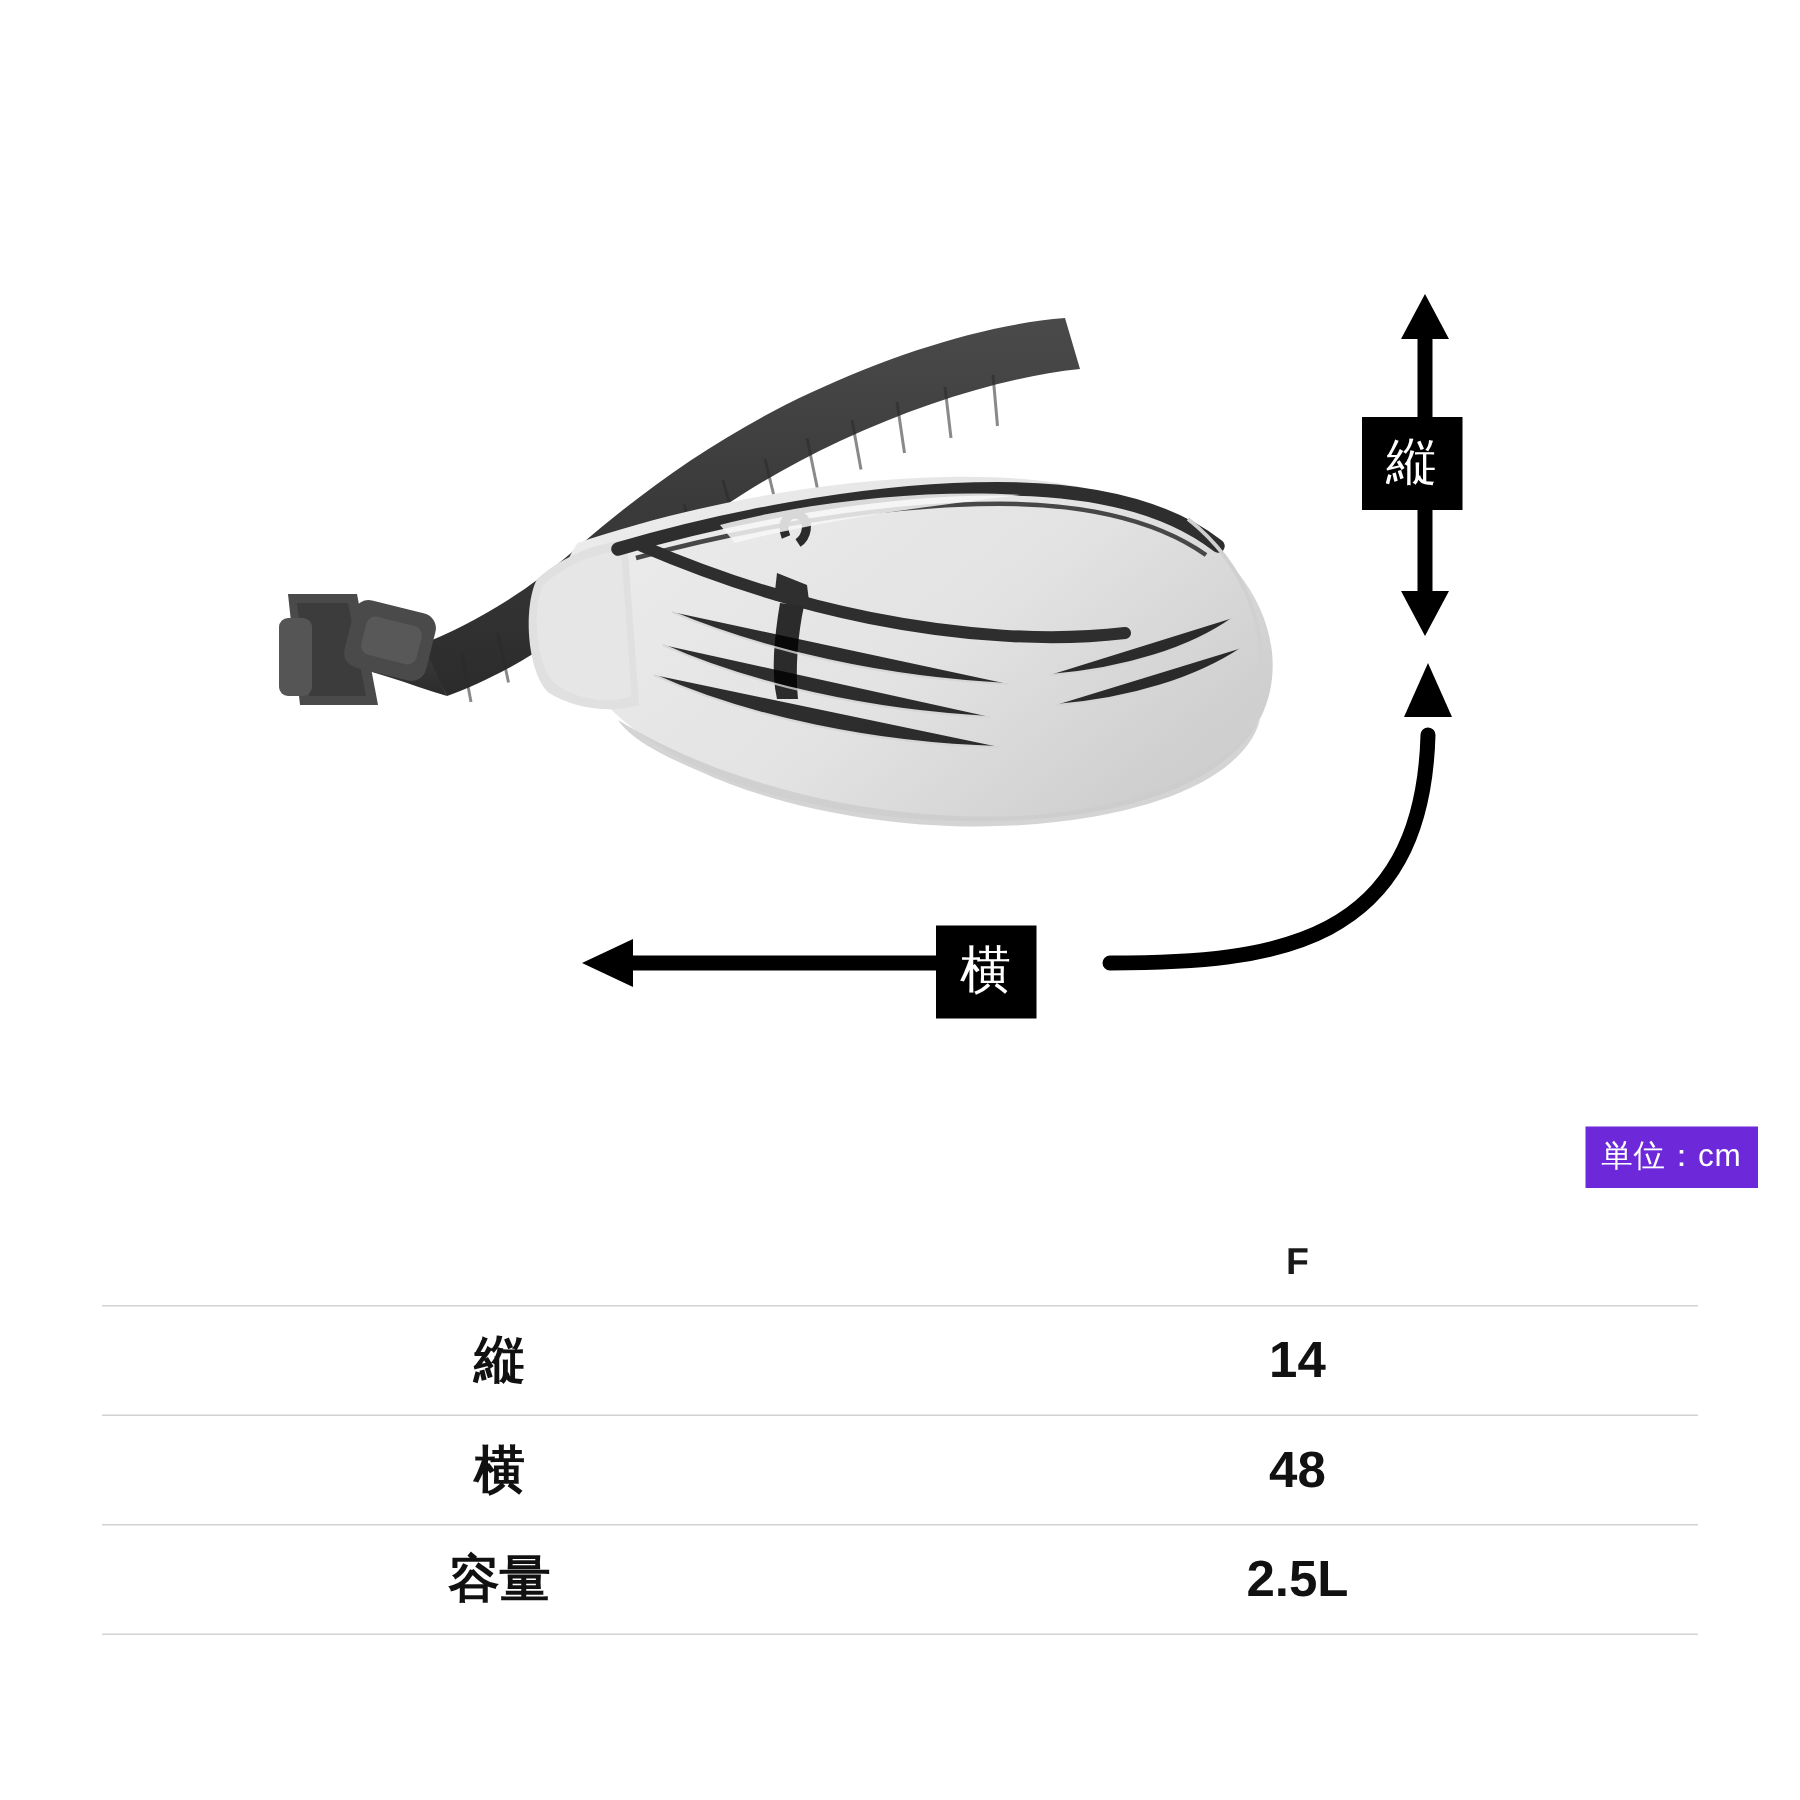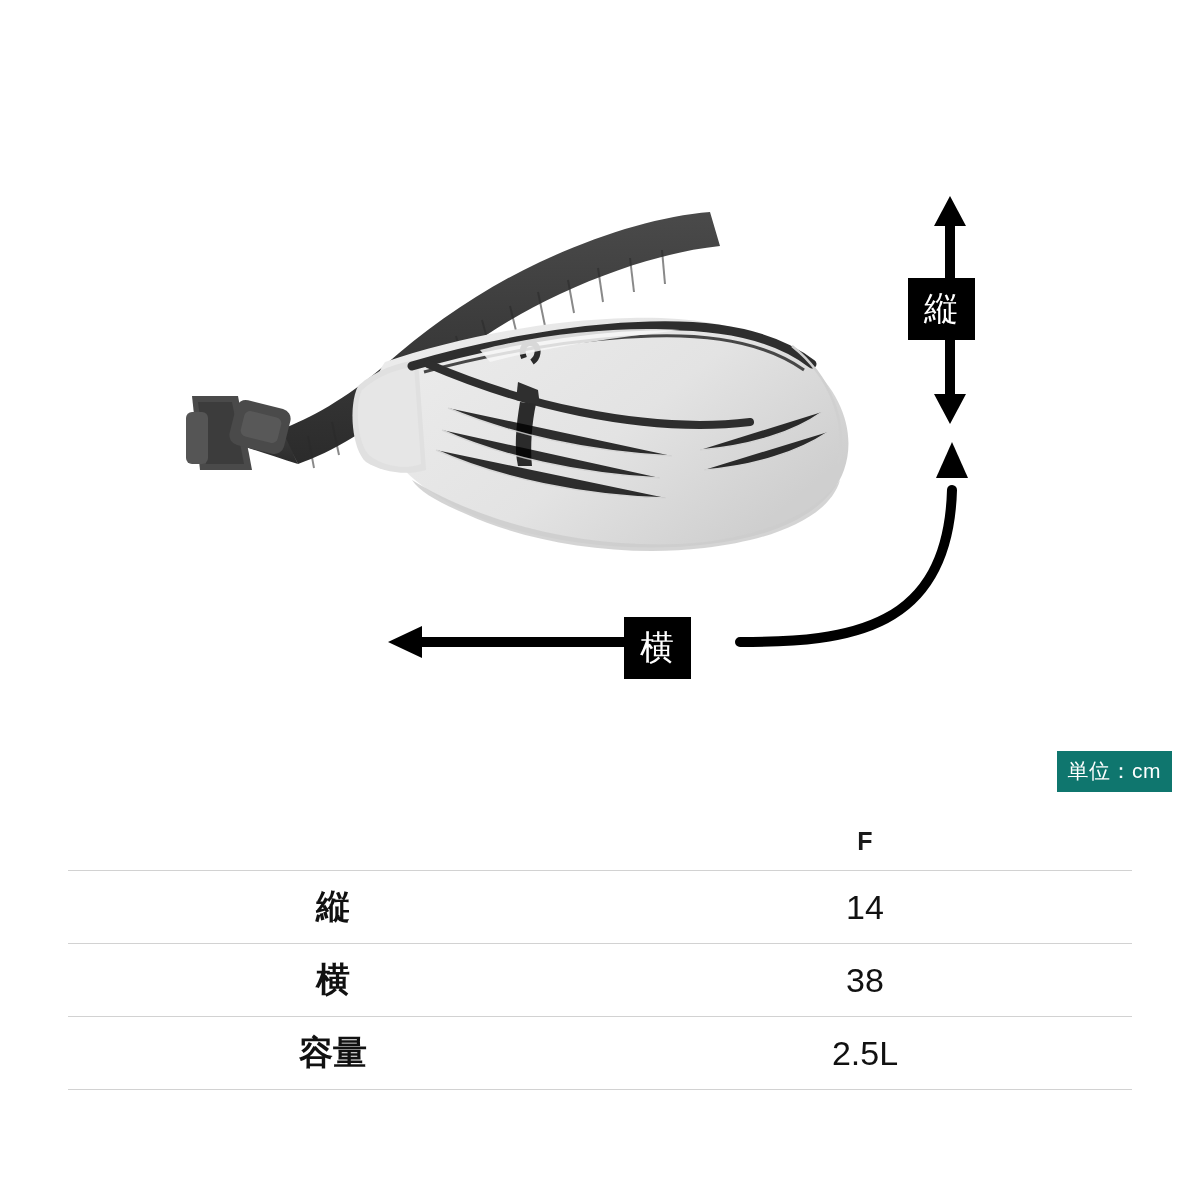--- a/index.html
+++ b/index.html
@@ -51,21 +51,21 @@
   #label-width {
     left: 624px;
     top: 617px;
   }
 
   
   #unit-badge {
     position: absolute;
     right: 28px;
     top: 751px;
-    background: #0f766e;
+    background: #6d28d9;
     color: #ffffff;
     font-size: 21px;
     line-height: 1;
     padding: 9px 11px 11px 11px;
     letter-spacing: 0.5px;
   }
 
   
   #spec-table {
     position: absolute;
@@ -74,21 +74,21 @@
     width: 1064px;
     border-collapse: collapse;
   }
   #spec-table col.c-label { width: 530px; }
   #spec-table col.c-value { width: 534px; }
 
   #spec-table th,
   #spec-table td {
     border: none;
     padding: 0;
-    font-weight: normal;
+    font-weight: bold;
   }
 
   #spec-table thead th {
     height: 58px;
     vertical-align: middle;
     text-align: center;
     font-size: 25px;
     font-weight: bold;
     border-bottom: 1px solid #d2d2d2;
   }
@@ -252,20 +252,20 @@
       <th>F</th>
     </tr>
   </thead>
   <tbody>
     <tr>
       <th>縦</th>
       <td>14</td>
     </tr>
     <tr>
       <th>横</th>
-      <td>38</td>
+      <td>48</td>
     </tr>
     <tr>
       <th>容量</th>
       <td>2.5L</td>
     </tr>
   </tbody>
 </table>
 
 </body></html>

